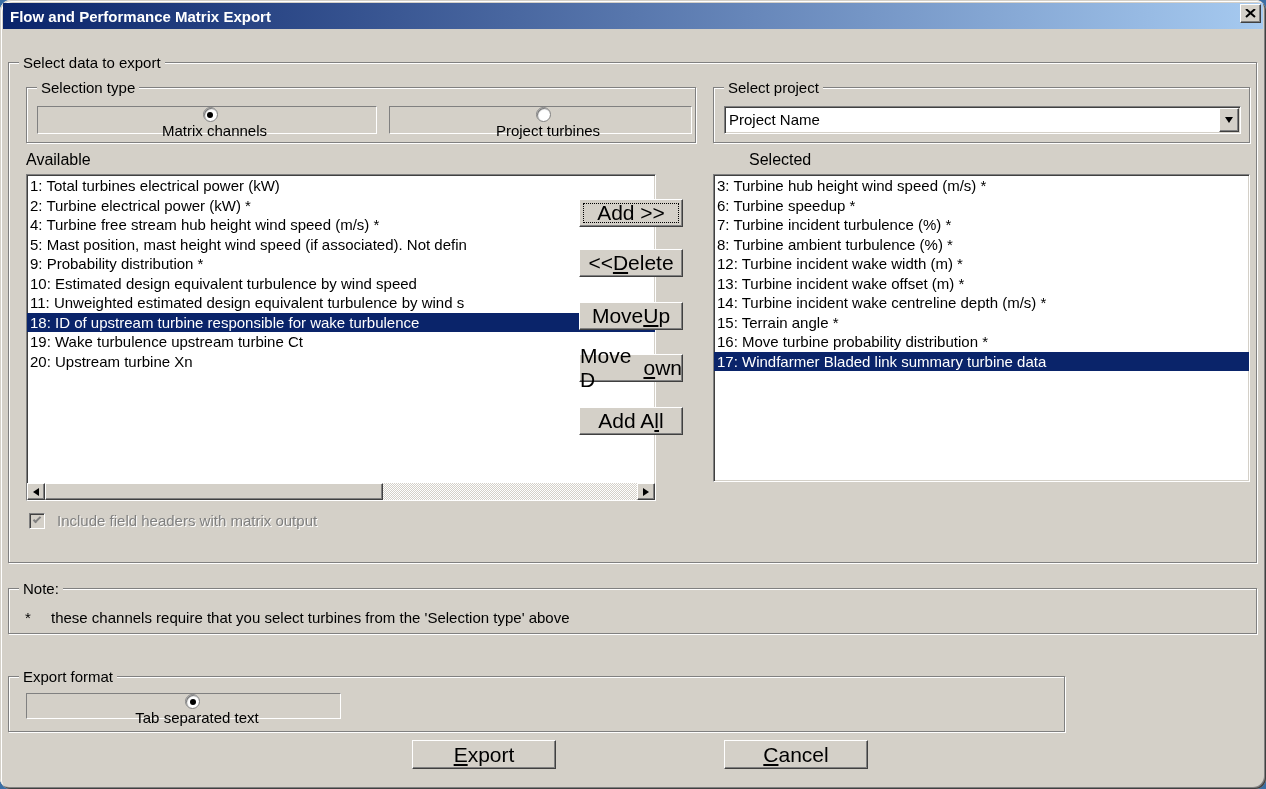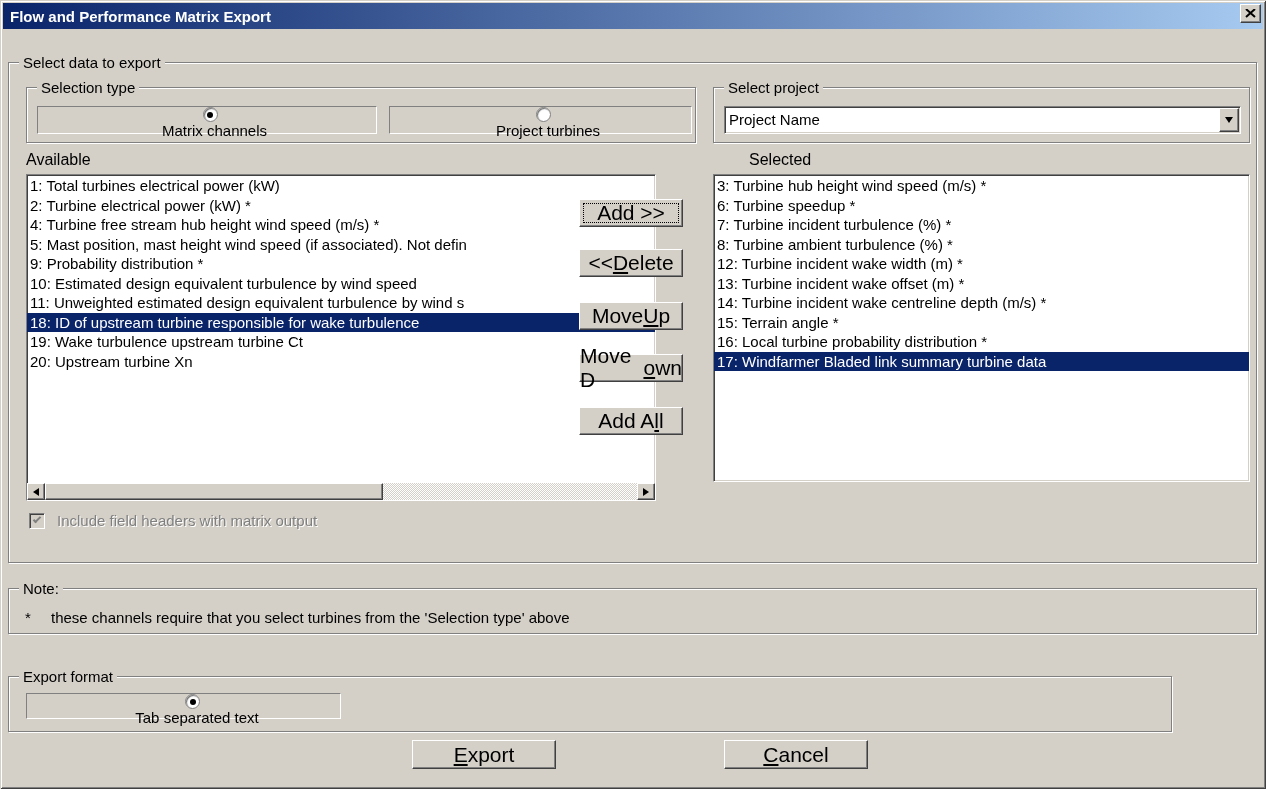--- a/index.html
+++ b/index.html
@@ -1,21 +1,21 @@
 <!DOCTYPE html>
 <html style="--titlebar-left: #0a246a; --titlebar-right: #a6caf0; --highlight: #0a246a; --dialog-bg: #d4d0c8;"><head>
 <meta charset="utf-8">
 <style>
   html,body{margin:0;padding:0;background:#3a6ea5;}
   *{box-sizing:border-box;font-family:"Liberation Sans","DejaVu Sans",sans-serif;cursor:default;}
   .window{
     position:relative;width:1266px;height:789px;background:var(--dialog-bg,#d4d0c8);
     box-shadow: inset 1px 1px 0 #d4d0c8, inset -1px -1px 0 #404040,
                 inset 2px 2px 0 #ffffff, inset -2px -2px 0 #808080;
-    overflow:hidden;font-size:15px;color:#000;
+    overflow:hidden;font-size:15px;color:#000;border-radius:11px;
   }
   .titlebar{
     position:absolute;left:3px;top:3px;width:1260px;height:26px;
     background:linear-gradient(to right,var(--titlebar-left,#0a246a),var(--titlebar-right,#a6caf0));
     display:flex;align-items:center;
   }
   .titlebar-text{color:#fff;font-weight:bold;font-size:15px;padding-left:7px;white-space:nowrap;}
   .close-btn{
     position:absolute;right:5px;top:4px;width:21px;height:19px;
     background:#d4d0c8;border:1px solid;border-color:#fff #404040 #404040 #fff;
@@ -180,42 +180,42 @@
     <div class="listbox inset3d" style="left:704px;top:111px;width:537px;height:308px;">
       <div class="list-rows">
           <div class="list-item">3: Turbine hub height wind speed (m/s) *</div>
           <div class="list-item">6: Turbine speedup *</div>
           <div class="list-item">7: Turbine incident turbulence (%) *</div>
           <div class="list-item">8: Turbine ambient turbulence (%) *</div>
           <div class="list-item">12: Turbine incident wake width (m) *</div>
           <div class="list-item">13: Turbine incident wake offset (m) *</div>
           <div class="list-item">14: Turbine incident wake centreline depth (m/s) *</div>
           <div class="list-item">15: Terrain angle *</div>
-          <div class="list-item">16: Local turbine probability distribution *</div>
+          <div class="list-item">16: Move turbine probability distribution *</div>
           <div class="list-item hl">17: Windfarmer Bladed link summary turbine data</div>
         </div>
     </div>
 
     <div class="checkbox-row" style="left:20px;top:449px;height:17px;">
       <span class="checkbox-box">
         <span class="check-mark"></span>
       </span>
       <span class="disabled-text" style="margin-left:12px;white-space:nowrap;">Include field headers with matrix output</span>
     </div>
   </div>
 
   <div class="groupbox" style="left:8px;top:588px;width:1249px;height:46px;">
     <span class="group-label">Note:</span>
     <div class="note-line" style="left:16px;top:20px;right:10px;">
       <span class="note-sym">*</span>
       <span style="white-space:nowrap;">these channels require that you select turbines from the 'Selection type' above</span>
     </div>
   </div>
 
-  <div class="groupbox" style="left:8px;top:676px;width:1164px;height:56px;">
+  <div class="groupbox" style="left:8px;top:676px;width:1057px;height:56px;">
     <span class="group-label">Export format</span>
     <div class="radio-row inset" style="left:17px;top:16px;width:315px;height:26px;padding-left:18px;">
       <span class="radio on"></span>
       <span class="radio-label">Tab separated text</span>
     </div>
   </div>
 
   <div class="btn raised" style="left:412px;top:740px;width:144px;height:29px;">
     <span></span>
       <span class="u">E</span>

